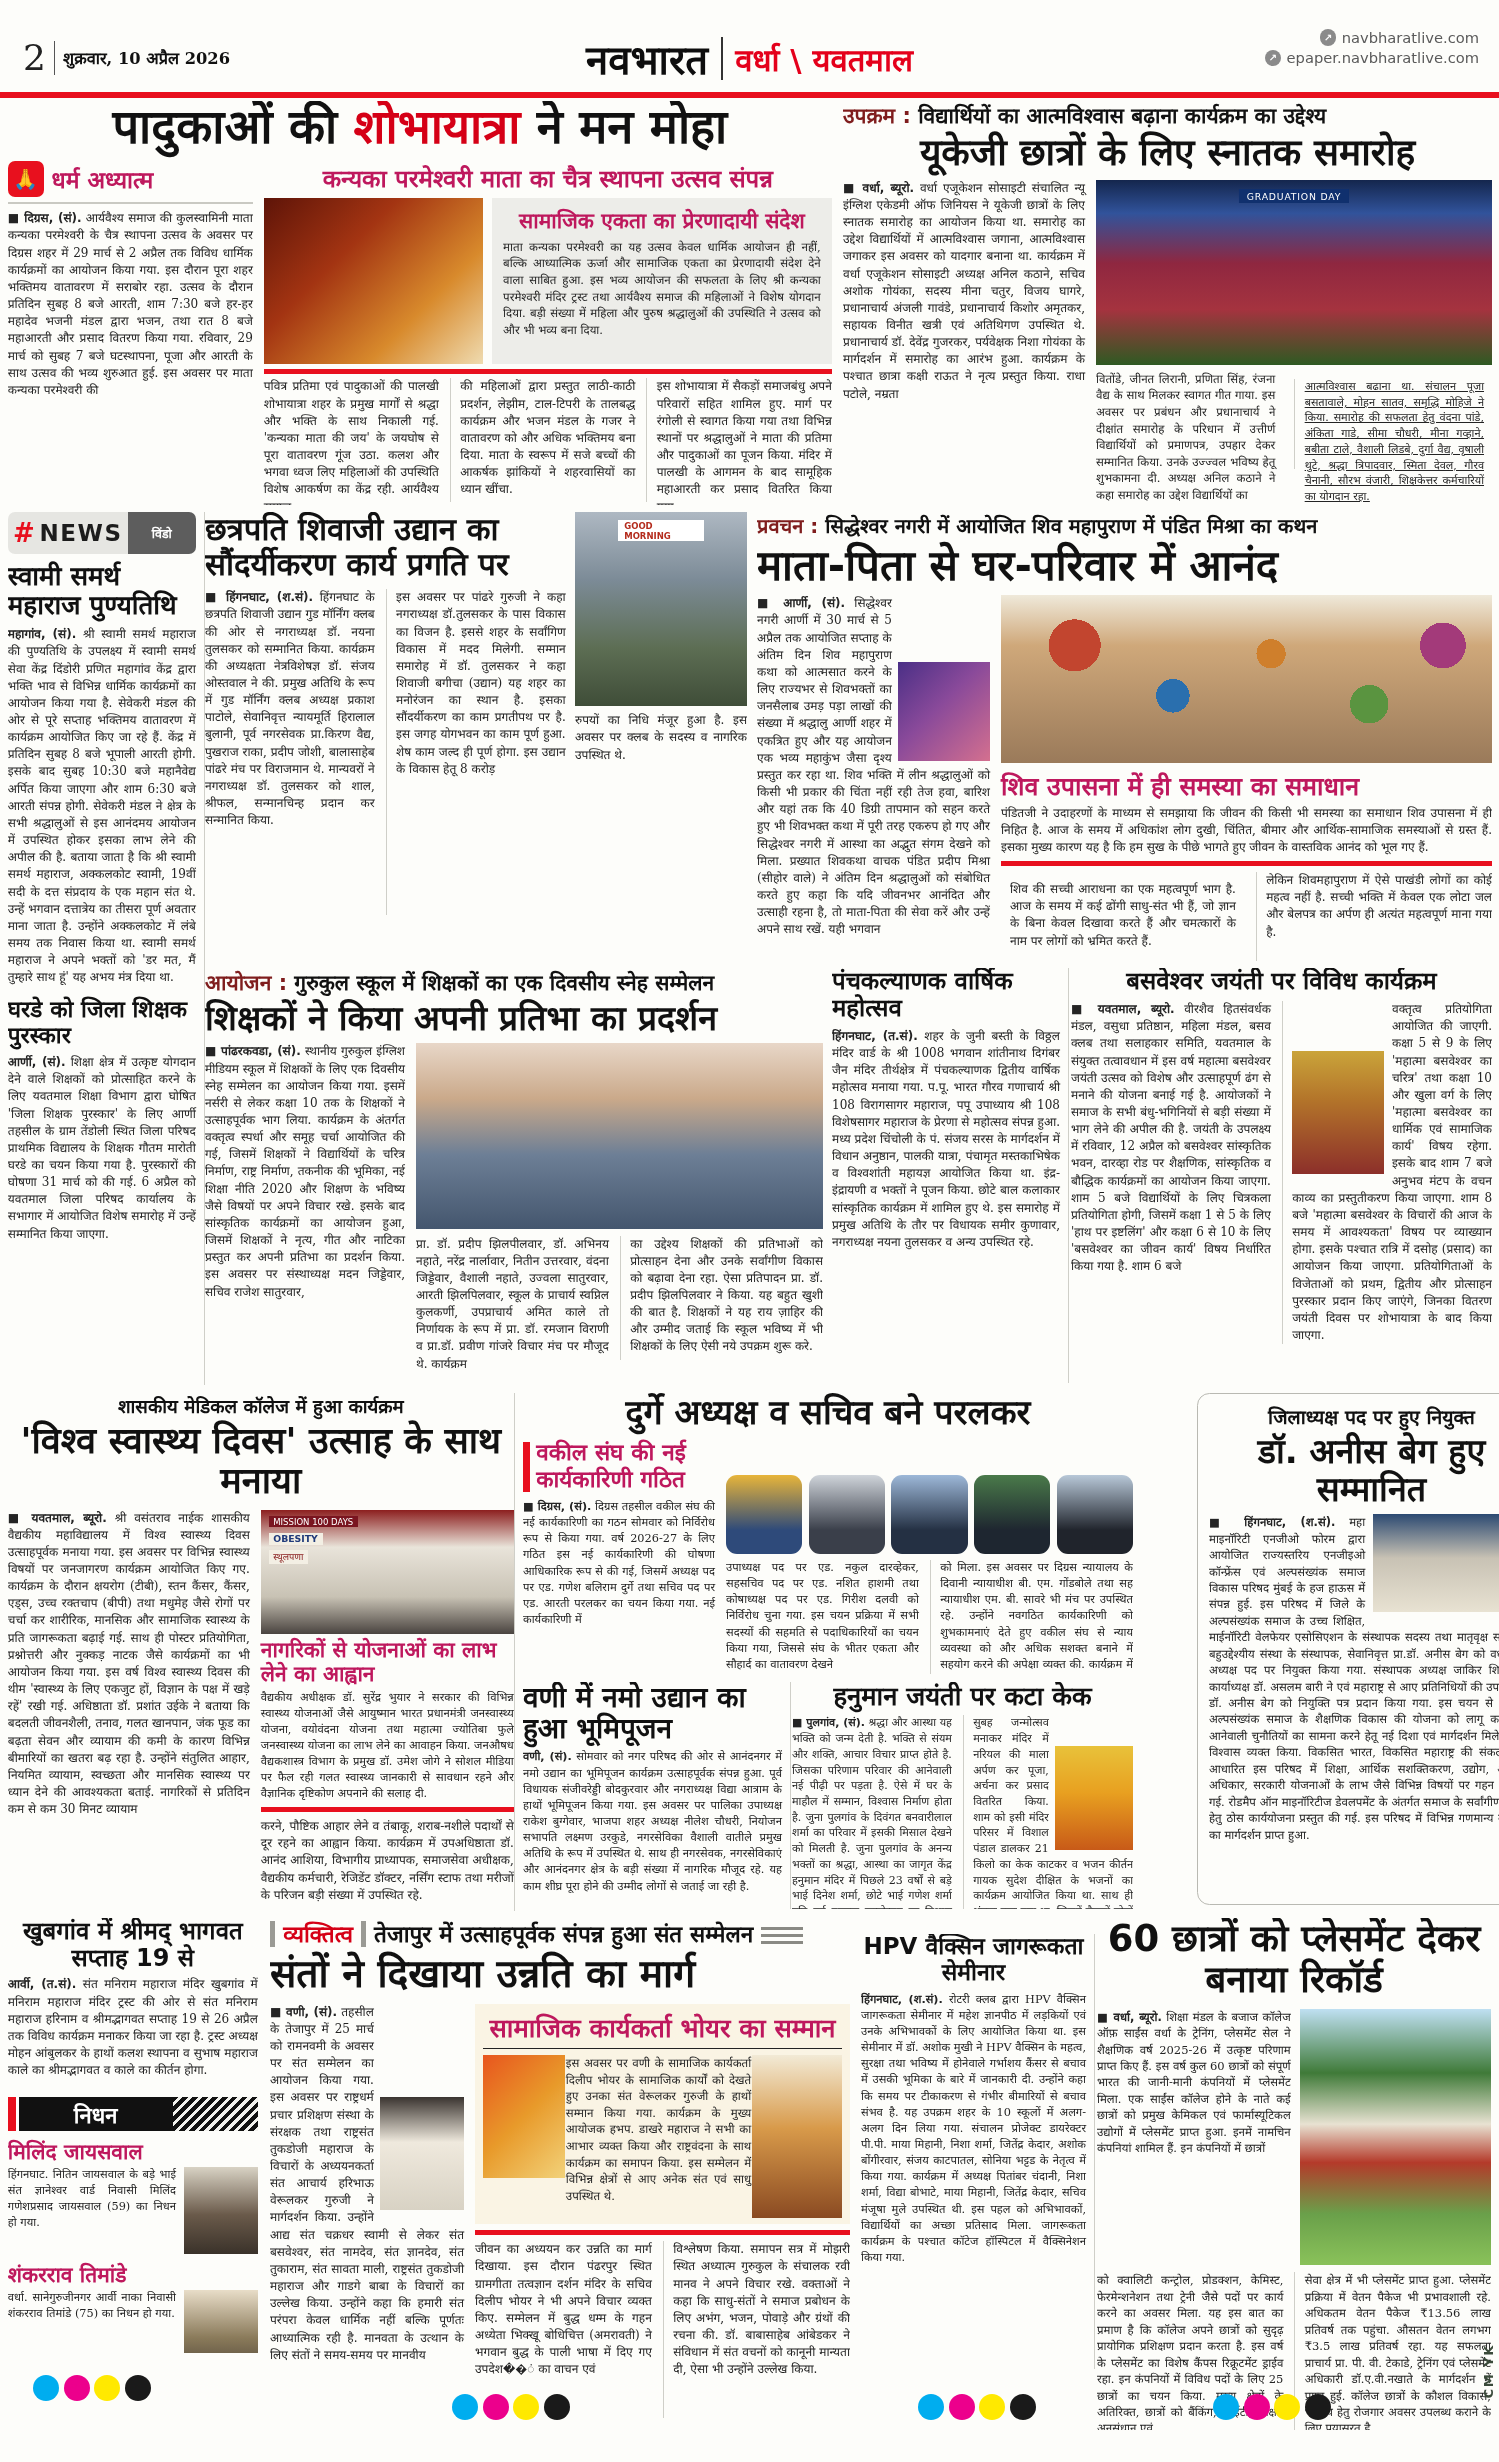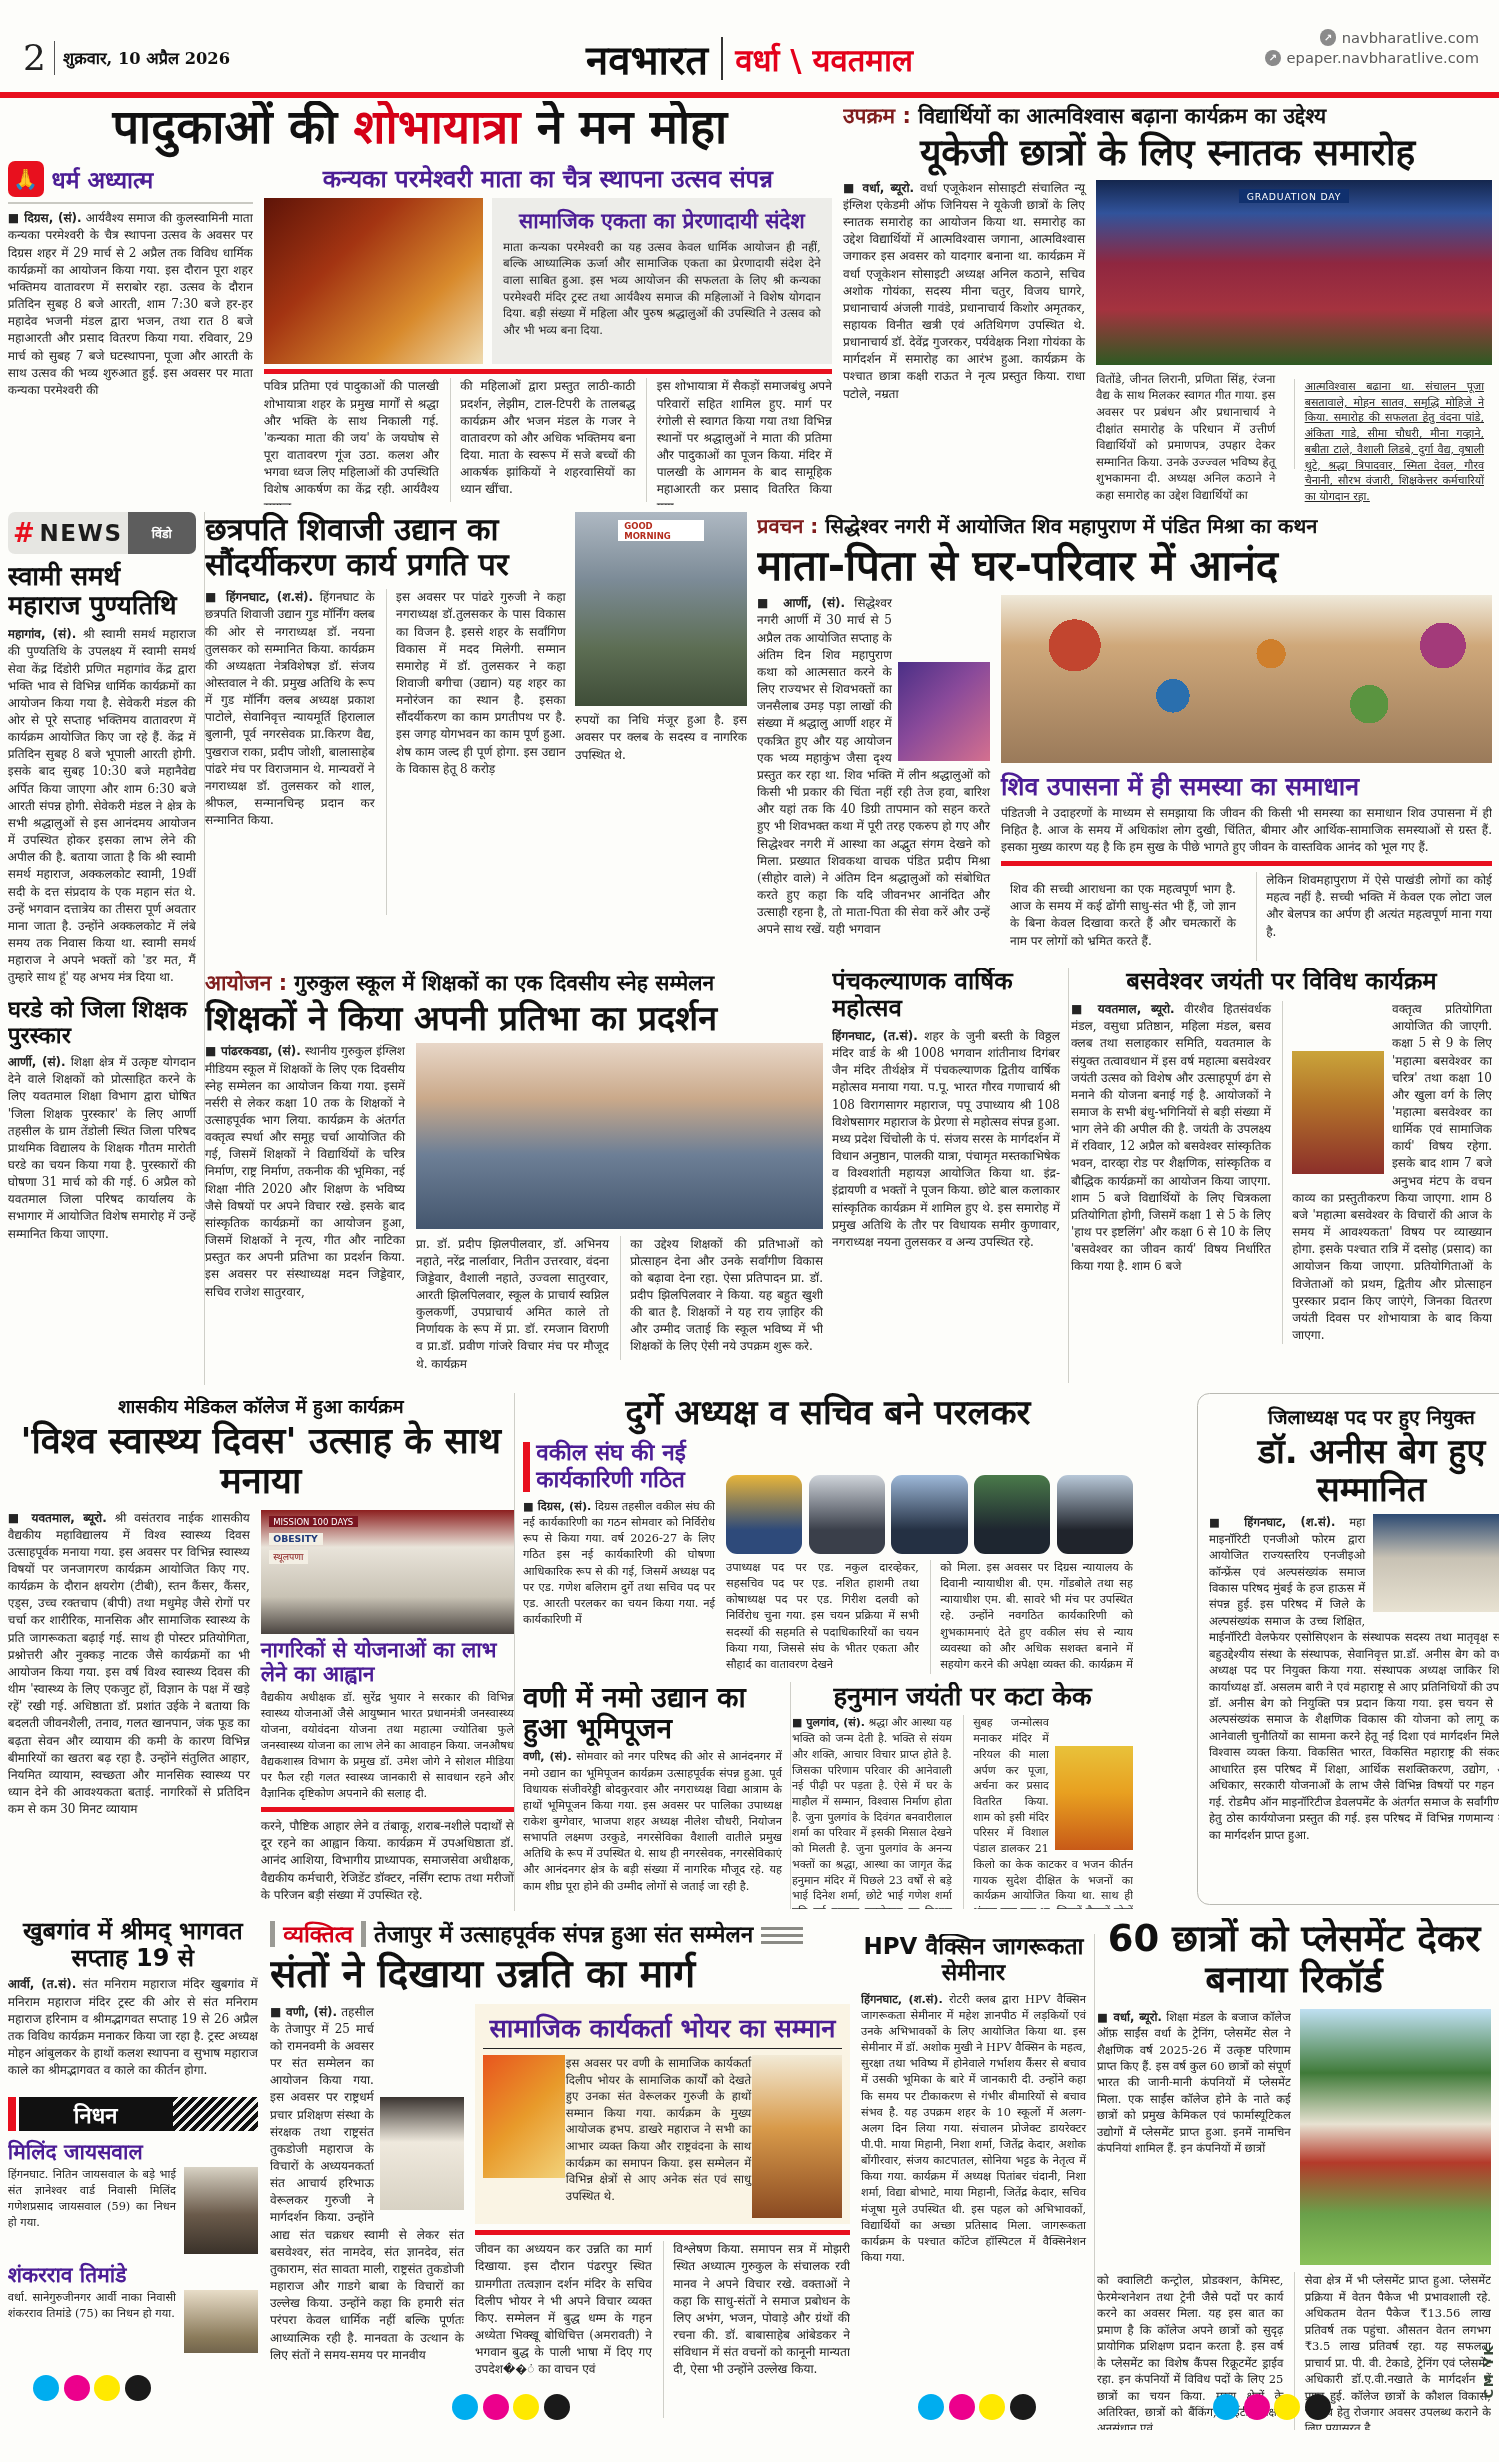--- a/index.html
+++ b/index.html
@@ -20,21 +20,21 @@
   .site{display:flex;justify-content:flex-end;align-items:center;gap:5.4px;margin:3.1px 0;color:#5a5a5a;
         font-family:"DejaVu Sans","Liberation Sans",sans-serif;font-size:14.7px;}
   .lnkico{display:inline-flex;align-items:center;justify-content:center;width:16.3px;height:16.3px;border-radius:50%;
         background:#8a8a8a;color:#fff;font-size:10px;font-weight:700;}
   #redrule{position:absolute;left:0;top:92px;width:1499px;height:6.2px;background:#e8101e;}
   
   .kick{font-family:"DejaVu Sans","Liberation Sans",sans-serif;font-weight:800;color:#111;}
   .kick .red{color:#7f1d1d;}
   .hl{font-family:"DejaVu Sans","Liberation Sans",sans-serif;font-weight:800;color:#111;line-height:1.12;}
   .hl .red{color:#d50016;}
-  .sub{font-family:"DejaVu Sans","Liberation Sans",sans-serif;font-weight:800;color:#4c1d95;}
+  .sub{font-family:"DejaVu Sans","Liberation Sans",sans-serif;font-weight:800;color:#be185d;}
   .bt{font-size:12px;line-height:1.43;text-align:justify;color:#242424;}
   .bt b{font-family:"DejaVu Sans","Liberation Sans",sans-serif;}
   .cols{display:flex;gap:11px;}
   .col{flex:1;}
   .vr{border-left:0.8px solid #cfcfc8;}
   .ph{background:#c9c2b4;position:relative;}
   .redline{height:4.7px;background:#e8101e;}
   .dot{width:26px;height:26px;border-radius:50%;display:inline-block;margin:0 2.3px;}
   .dots{position:absolute;display:flex;}
   .c1{background:#00adef}.c2{background:#ec008c}.c3{background:#ffe900}.c4{background:#1a1a1a}

